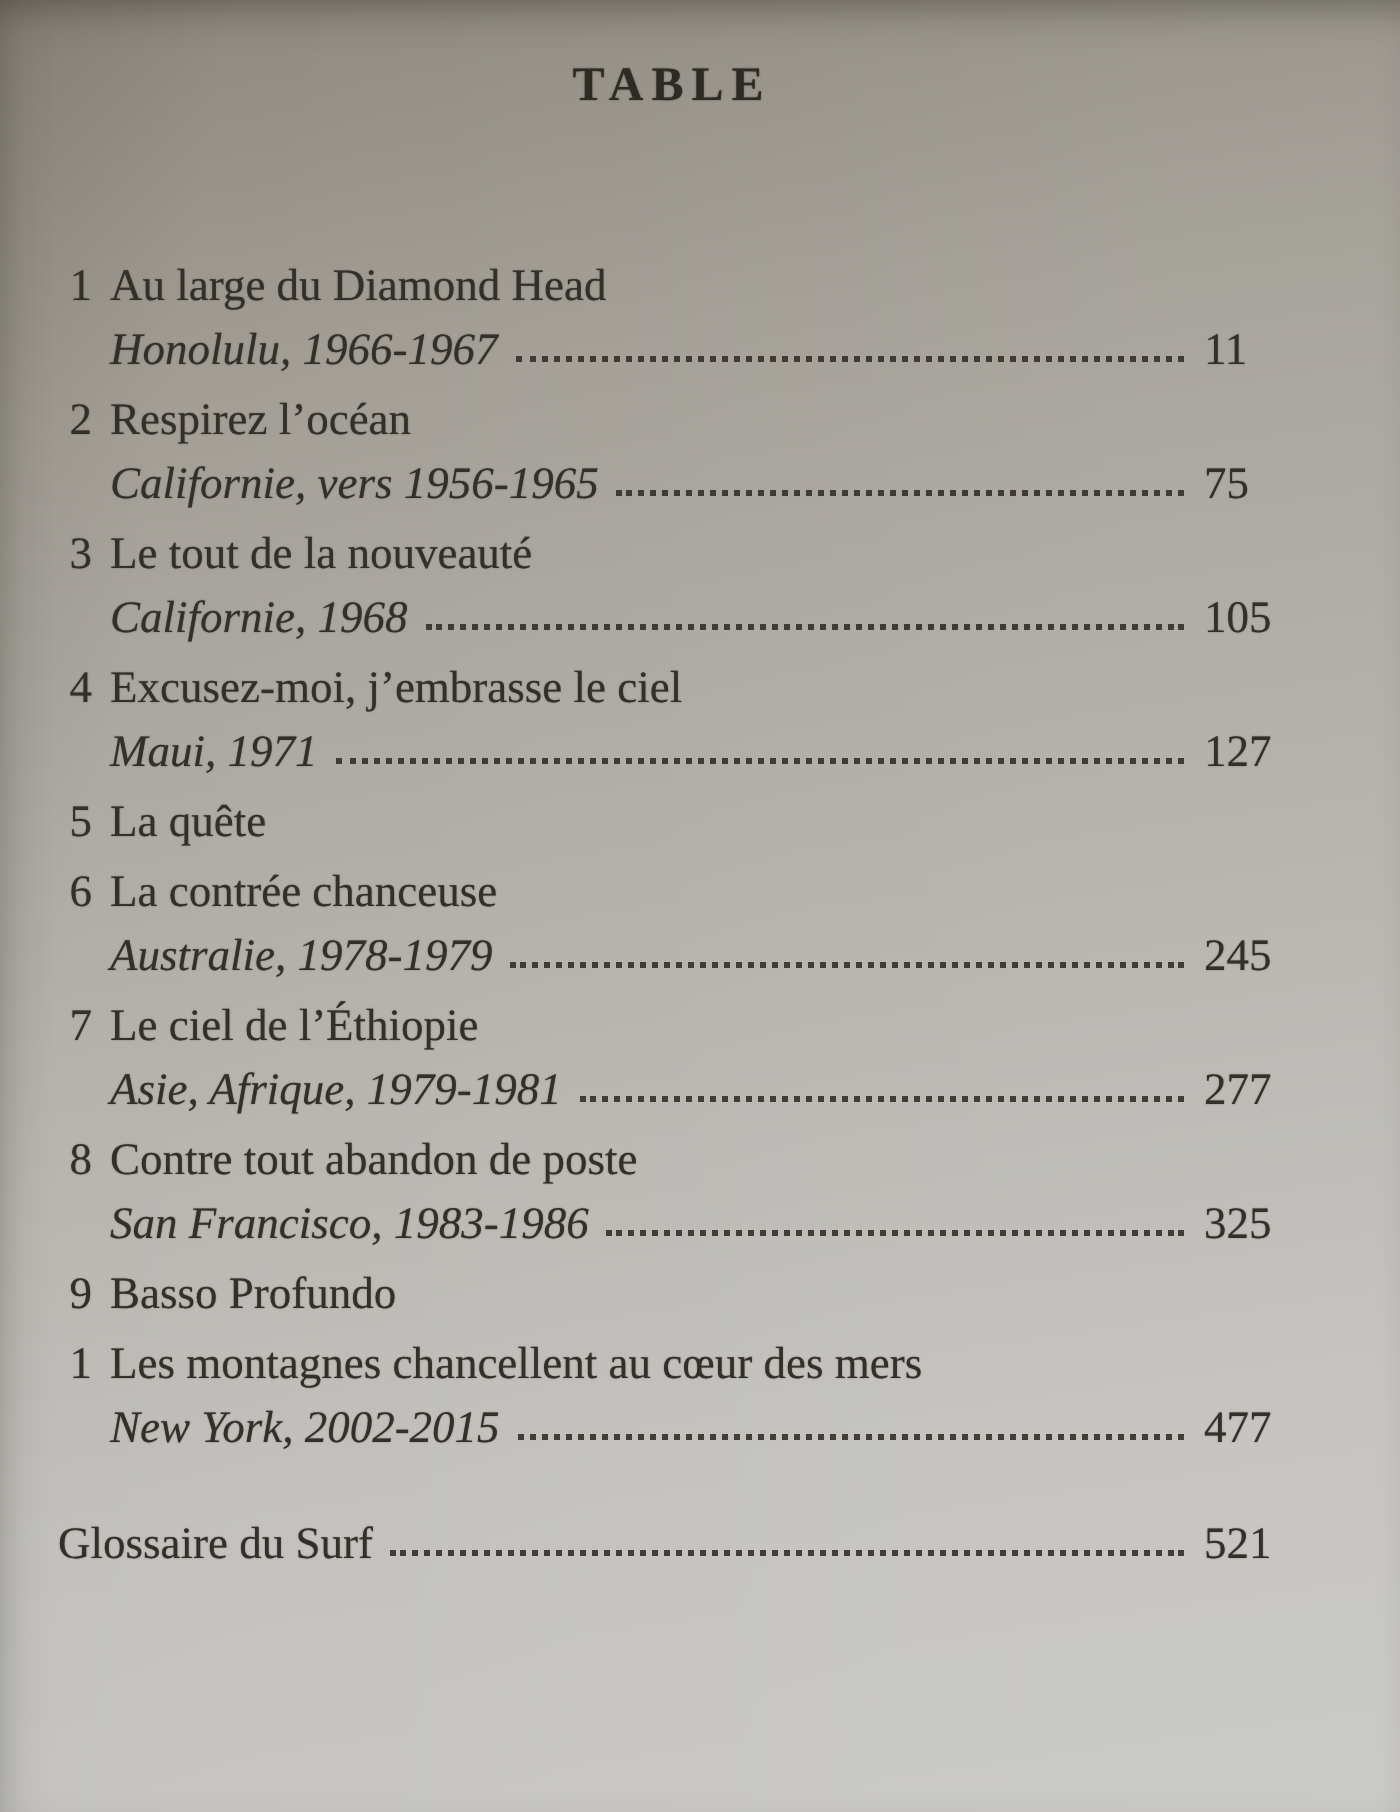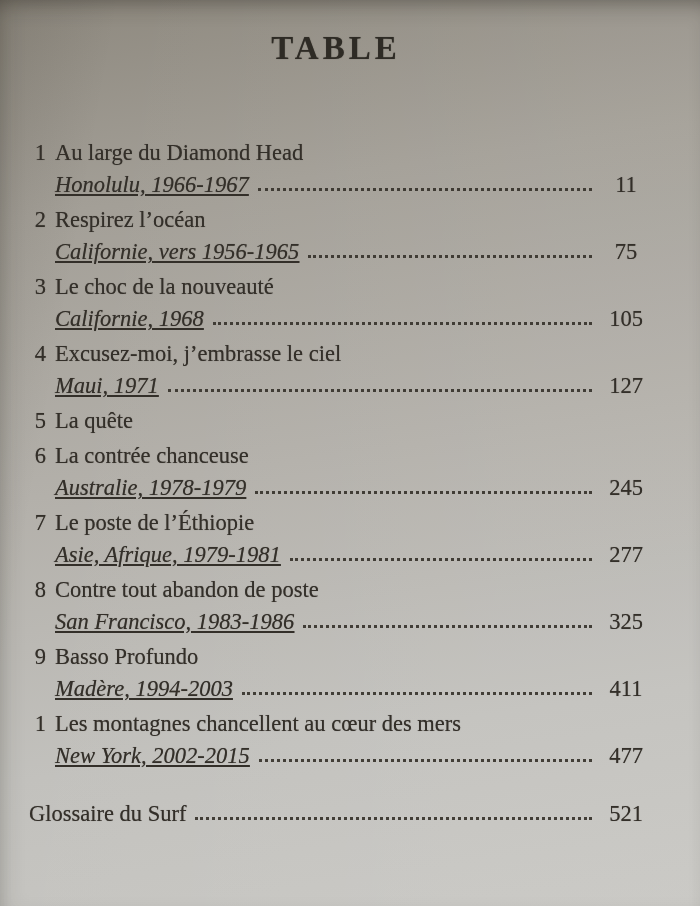--- a/index.html
+++ b/index.html
@@ -19,21 +19,21 @@
     background-image:
       linear-gradient(100deg, rgba(30,25,18,0.10) 0%, rgba(30,25,18,0.0) 14%, rgba(255,255,255,0.05) 70%),
       linear-gradient(172deg, #8e897f 0%, #a39f97 22%, #b3b0aa 50%, #c2c1bd 78%, #c8c7c3 100%);
     box-shadow:
       inset 0 16px 22px -14px rgba(40,35,28,0.45),
       inset 16px 0 28px -20px rgba(40,35,28,0.30);
   }
   .page-title {
     margin: 0;
     text-align: center;
-    font-size: 33px;
+    font-size: 24px;
     font-weight: bold;
     letter-spacing: 4px;
     color: #2e2b25;
     text-shadow: 0 0 1px rgba(46,42,36,0.55);
   }
   .entries { margin-top: 70px; }
   .entry { margin-bottom: 3px; }
   .line {
     display: flex;
     align-items: baseline;
@@ -41,34 +41,34 @@
     font-size: 22.5px;
     text-shadow: 0 0 0.7px rgba(46,42,36,0.6);
   }
   .num {
     flex: none;
     width: 24px;
     text-align: right;
     margin-right: 9px;
   }
   .chapter-title { white-space: nowrap; }
-  .subtitle { font-style: italic; white-space: nowrap; text-decoration: underline; }
+  .subtitle { font-style: italic; white-space: nowrap; }
   .leader {
     flex: 1;
     align-self: flex-end;
     height: 0;
     min-width: 24px;
     border-bottom: 3px dotted #37332c;
     margin: 0 10px 10px 9px;
     opacity: 0.92;
   }
   .pagenum {
     flex: none;
     width: 48px;
-    text-align: center;
+    text-align: left;
   }
   .glossary-row { margin-top: 26px; padding-left: 7px; }
 </style>
 </head>
 <body>
 
 <div class="photo-page">
 
   <h1 class="page-title">TABLE</h1>
 
@@ -96,21 +96,21 @@
         <span class="num"></span>
         <span class="subtitle">Californie, vers 1956-1965</span>
         <span class="leader"></span>
         <span class="pagenum">75</span>
       </div>
     </div>
 
     <div class="entry">
       <div class="line">
         <span class="num">3</span>
-        <span class="chapter-title">Le choc de la nouveauté</span>
+        <span class="chapter-title">Le tout de la nouveauté</span>
       </div>
       <div class="line">
         <span class="num"></span>
         <span class="subtitle">Californie, 1968</span>
         <span class="leader"></span>
         <span class="pagenum">105</span>
       </div>
     </div>
 
     <div class="entry">
@@ -142,21 +142,21 @@
         <span class="num"></span>
         <span class="subtitle">Australie, 1978-1979</span>
         <span class="leader"></span>
         <span class="pagenum">245</span>
       </div>
     </div>
 
     <div class="entry">
       <div class="line">
         <span class="num">7</span>
-        <span class="chapter-title">Le poste de l’Éthiopie</span>
+        <span class="chapter-title">Le ciel de l’Éthiopie</span>
       </div>
       <div class="line">
         <span class="num"></span>
         <span class="subtitle">Asie, Afrique, 1979-1981</span>
         <span class="leader"></span>
         <span class="pagenum">277</span>
       </div>
     </div>
 
     <div class="entry">
@@ -169,26 +169,20 @@
         <span class="subtitle">San Francisco, 1983-1986</span>
         <span class="leader"></span>
         <span class="pagenum">325</span>
       </div>
     </div>
 
     <div class="entry">
       <div class="line">
         <span class="num">9</span>
         <span class="chapter-title">Basso Profundo</span>
-      </div>
-      <div class="line">
-        <span class="num"></span>
-        <span class="subtitle">Madère, 1994-2003</span>
-        <span class="leader"></span>
-        <span class="pagenum">411</span>
       </div>
     </div>
 
     <div class="entry">
       <div class="line">
         <span class="num">1</span>
         <span class="chapter-title">Les montagnes chancellent au cœur des mers</span>
       </div>
       <div class="line">
         <span class="num"></span>

